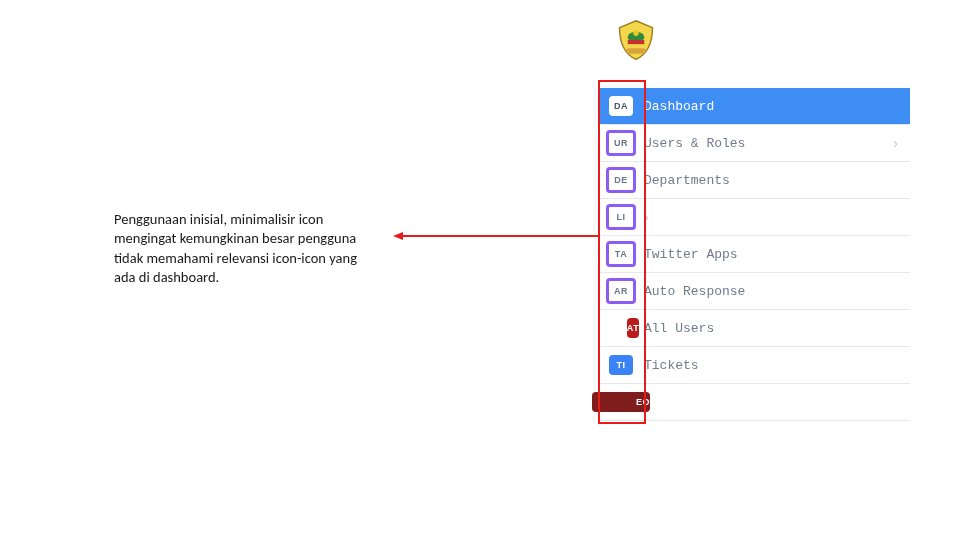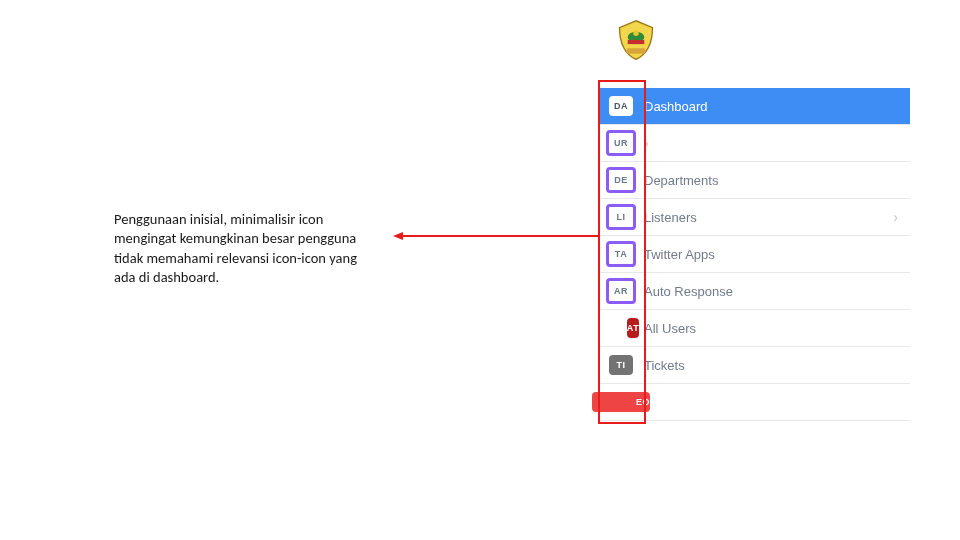--- a/index.html
+++ b/index.html
@@ -92,27 +92,28 @@
     align-items: center;
     justify-content: center;
     letter-spacing: 0.5px;
   }
   .menu-row.active .icon-chip {
     background: #ffffff;
     color: #4a5568;
     border: none;
   }
   .icon-chip.at { background:#b91c1c; color:#fff; border:none;margin-left:24px; }
-  .icon-chip.ti { background:#737373; color:#fff; border:none; }
-  .icon-chip.eo { background:#ef4444; color:#fff; border:none;padding-left:44px; }
+  .icon-chip.ti { background:#3b82f6; color:#fff; border:none; }
+  .icon-chip.eo { background:#7f1d1d; color:#fff; border:none;padding-left:44px; }
 
   .menu-label {
     flex: 1;
     font-size: 13px;
     color: #717b8c;
+    font-family: Liberation Mono, monospace;
   }
 
   .chevron {
     margin-right: 12px;
     font-size: 14px;
     color: #bfc6d1;
   }
 
   
   .red-rect {
@@ -150,35 +151,35 @@
     <span class="icon-badge">
       <span class="icon-chip">DA</span>
     </span>
     <span class="menu-label">Dashboard</span>
   </div>
 
   <div class="menu-row">
     <span class="icon-badge">
       <span class="icon-chip">UR</span>
     </span>
+    <span class="menu-label">Users &amp; Roles</span>
     <span class="chevron">›</span>
   </div>
 
   <div class="menu-row">
     <span class="icon-badge">
       <span class="icon-chip">DE</span>
     </span>
     <span class="menu-label">Departments</span>
   </div>
 
   <div class="menu-row">
     <span class="icon-badge">
       <span class="icon-chip">LI</span>
     </span>
-    <span class="menu-label">Listeners</span>
     <span class="chevron">›</span>
   </div>
 
   <div class="menu-row">
     <span class="icon-badge">
       <span class="icon-chip">TA</span>
     </span>
     <span class="menu-label">Twitter Apps</span>
   </div>
 

